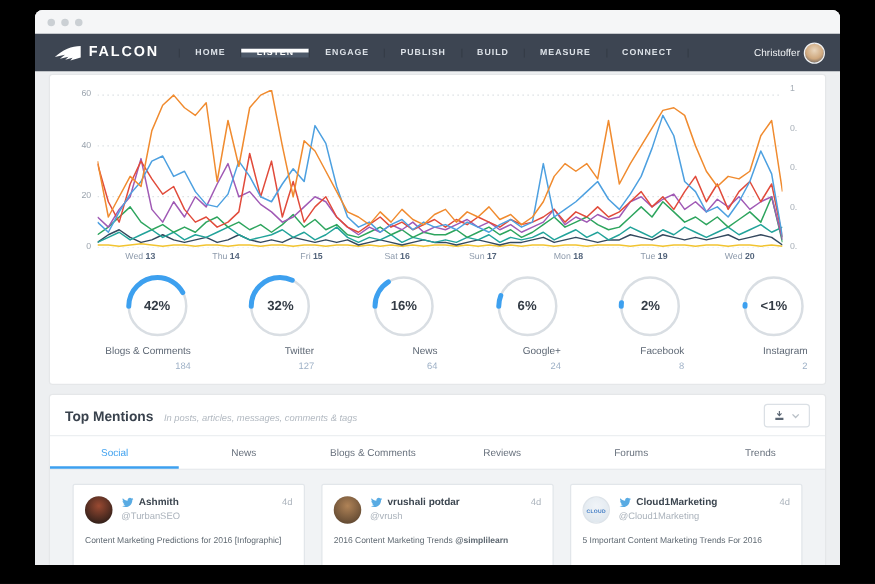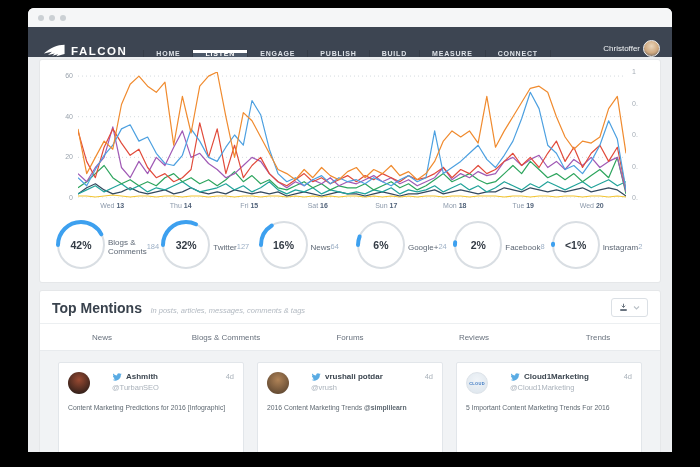--- a/index.html
+++ b/index.html
@@ -8,21 +8,21 @@
   .stage { position:relative; width:700px; height:467px; background:#000; }
 
   
   .window { position:absolute; left:28px; top:8px; width:644px; height:444px;
             background:#edeff1; border-radius:6px 6px 0 0; overflow:hidden; }
   .chrome { height:19px; background:#f5f6f7; display:flex; align-items:center;
             padding-left:10px; gap:5px; }
   .dot { width:6px; height:6px; border-radius:50%; background:#cbd0d4; }
 
   
-  .navbar { height:30px; background:#3d4552; display:flex; align-items:flex-end; }
+  .navbar { height:30px; background:#3d4552; display:flex; align-items:center; }
   .brand { display:flex; align-items:center; gap:6px; padding:0 16px 0 15px; cursor:pointer; }
   .brand svg { display:block; }
   .brand span { color:#fff; font-weight:bold; font-size:11.5px; letter-spacing:1.5px; }
   .nav-items { display:flex; align-items:stretch; }
   .nav-item { position:relative; display:flex; align-items:center; padding:0 12px;
               color:#dde2e8; font-size:7px; font-weight:bold; letter-spacing:.8px;
               border-left:1px solid #353c47; cursor:pointer; }
   .nav-item:last-child { border-right:1px solid #353c47; }
   .nav-item.active { background:#4d5969; color:#fff; }
   .nav-item.active::before { content:''; position:absolute; left:0; right:0; top:0;
@@ -45,52 +45,52 @@
   .ytick { position:absolute; font-size:7px; color:#9aa3ad; }
   .ytick.left { right:100%; padding-right:5px; }
   .ytick.right { left:100%; padding-left:6px; color:#a5adb6; }
   .xlabels { display:flex; margin:4px 24px 0 28px; height:12px; }
   .xlabel { flex:1; text-align:center; font-size:7px; color:#8d9aab; }
   .xlabel b { color:#53647b; }
 
   
   .mbs-title { font-size:8px; color:#8b95a1; margin:8px 0 2px 6px; }
   .sources { display:flex; padding:4px 4px 2px; }
-  .source { flex:1; display:flex; flex-direction:row; align-items:center; }
+  .source { flex:1; display:flex; flex-direction:column; align-items:flex-end; }
   .donut { position:relative; width:54px; height:54px; }
   .donut .pct { position:absolute; inset:0; display:flex; align-items:center;
       justify-content:center; font-size:10.5px; font-weight:bold; color:#333b45; }
   .src-label { font-size:8px; color:#5d6774; margin-top:4px; }
   .src-count { font-size:7.5px; color:#9db0c6; margin-top:3px; }
 
   .gap { height:9px; }
 
   
   .tm-card { min-height:165px; }
   .tm-head { display:flex; align-items:center; justify-content:space-between;
              padding:7px 12px 6px; border-bottom:1px solid #ecefF1; }
-  .tm-title { font-size:14px; font-weight:bold; color:#39424d; }
+  .tm-title { font-size:11px; font-weight:bold; color:#39424d; }
   .tm-sub { font-size:7.5px; font-style:italic; color:#b2b9c1; margin-left:4px; }
   .export { display:flex; align-items:center; gap:5px; background:#fff;
             border:1px solid #dbe0e5; border-radius:3px; padding:4px 7px; cursor:pointer; }
   .tabs { display:flex; height:26px; align-items:stretch; }
   .tab { flex:1; display:flex; align-items:center; justify-content:center;
          font-size:8px; color:#68717d; cursor:pointer; position:relative; }
   .tab.active { color:#3da0ef; }
   .tab.active::after { content:''; position:absolute; left:0; right:0; bottom:0;
          height:2px; background:#3da0ef; }
   .tweets { background:#f1f3f5; border-top:1px solid #e8ebee; padding:11px 18px 14px;
             display:flex; gap:13px; }
   .tweet { flex:1; background:#fff; border:1px solid #e2e6ea; border-radius:2px;
            padding:9px 9px 8px; height:96px; cursor:pointer; }
   .tw-head { display:flex; }
   .tw-avatar { width:22px; height:22px; border-radius:50%; flex:0 0 22px;
            display:flex; align-items:center; justify-content:center;
            font-size:4px; font-weight:bold; color:#3a77c2; letter-spacing:.3px; }
-  .tw-id { margin-left:22px; flex:1; min-width:0; }
+  .tw-id { margin-left:7px; flex:1; min-width:0; }
   .tw-name-row { display:flex; align-items:center; gap:4px; }
   .tw-name { font-size:8px; font-weight:bold; color:#3c4650; white-space:nowrap; }
   .tw-handle { font-size:7.5px; color:#aab2bb; margin-top:2px; }
   .tw-time { font-size:7.5px; color:#aab2bb; }
   .tw-body { margin-top:8px; font-size:6.8px; color:#5f6972; line-height:1.65; }
   .tw-body .ln1 { white-space:nowrap; overflow:hidden; }
 </style>
 </head>
 <body>
 
@@ -230,24 +230,25 @@
             <svg width="9" height="9" viewBox="0 0 10 10">
               <path d="M5 0.8 V4.6 M3.1 3 L5 5 L6.9 3" stroke="#5b6673" stroke-width="1" fill="none"></path>
               <path d="M1.4 6.8 H8.6 V8.8 H1.4 Z" fill="#5b6673"></path>
             </svg>
             <svg width="7" height="6" viewBox="0 0 7 6">
               <path d="M1 1.5 L3.5 4 L6 1.5" stroke="#b9c0c7" stroke-width="1.1" fill="none"></path>
             </svg>
           </button>
         </div>
         <div class="tabs" id="tabs">
+            <div class="tab active">Social</div>
             <div class="tab">News</div>
             <div class="tab">Blogs &amp; Comments</div>
+            <div class="tab">Reviews</div>
             <div class="tab">Forums</div>
-            <div class="tab">Reviews</div>
             <div class="tab">Trends</div>
           </div>
         <div class="tweets" id="tweets">
             <div class="tweet">
               <div class="tw-head">
                 <div class="tw-avatar" style="background: radial-gradient(circle at 50% 35%, rgb(154, 74, 50) 0%, rgb(43, 29, 24) 85%);"></div>
                 <div class="tw-id">
                   <div class="tw-name-row">
                     <svg width="10" height="9" viewBox="0 0 24 21">
                       <path d="M23.4 4.8c-.8.36-1.66.6-2.56.7.92-.55 1.63-1.43 1.96-2.47-.86.5-1.82.88-2.84 1.08A4.48 4.48 0 0 0 16.7 2.7c-2.48 0-4.49 2-4.49 4.49 0 .35.04.7.11 1.03-3.73-.19-7.04-1.97-9.25-4.7-.39.67-.61 1.44-.61 2.26 0 1.56.79 2.93 2 3.74-.74-.02-1.43-.23-2.03-.56v.06c0 2.17 1.54 3.99 3.6 4.4-.38.1-.78.16-1.19.16-.29 0-.57-.03-.84-.08.57 1.78 2.22 3.08 4.18 3.12A9 9 0 0 1 1.5 18.5a12.7 12.7 0 0 0 6.88 2.02c8.26 0 12.78-6.84 12.78-12.78l-.01-.58c.88-.63 1.64-1.42 2.25-2.36z" fill="#59abe3"></path>

